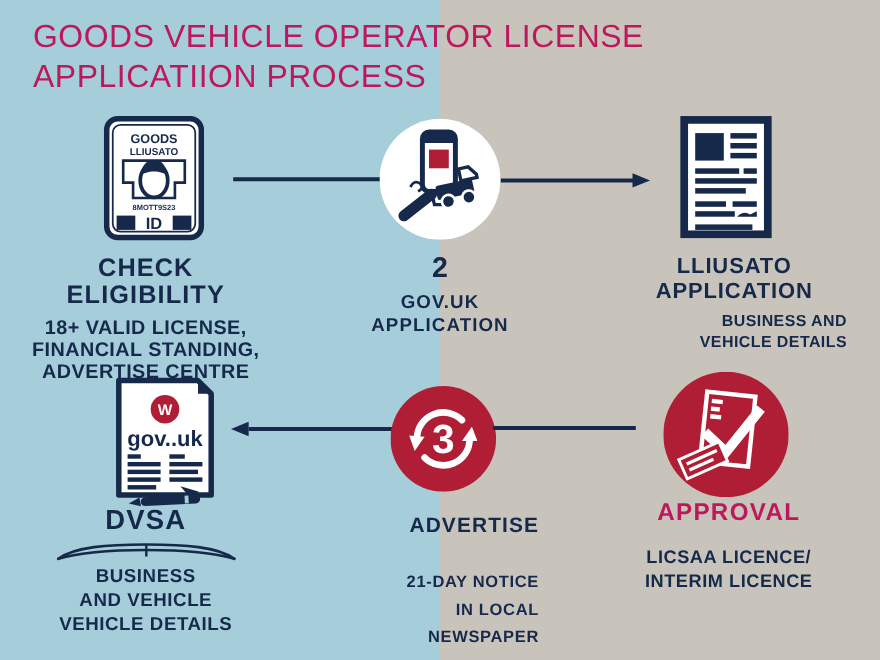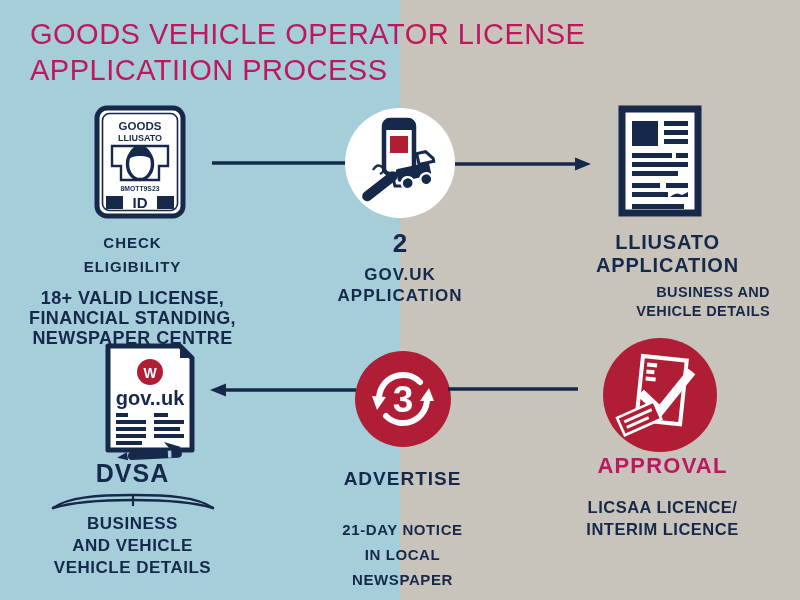--- a/index.html
+++ b/index.html
@@ -4,21 +4,21 @@
 <style>
   html,body{margin:0;padding:0;}
   .canvas{position:relative;width:800px;height:600px;overflow:hidden;
     font-family:"Liberation Sans",sans-serif;background:#a5cdda;}
   .bg-left{position:absolute;left:0;top:0;width:400px;height:600px;background:#a5cdda;}
   .bg-right{position:absolute;left:400px;top:0;width:400px;height:600px;background:#c9c4bb;}
   .title{position:absolute;left:30px;top:16px;font-weight:normal;font-size:29px;
     line-height:36px;color:#be185d;letter-spacing:.5px;white-space:nowrap;}
   .abs{position:absolute;}
   .lbl{position:absolute;text-align:center;color:#16294b;font-weight:bold;}
-  .h-lg{font-size:15px;line-height:24px;letter-spacing:1px;}
+  .h-lg{font-size:23px;line-height:24px;letter-spacing:1px;}
   .h-md{font-size:20px;line-height:23px;letter-spacing:.8px;}
   .h-sm{font-size:17px;line-height:21px;letter-spacing:1px;}
   .num{font-size:26px;line-height:28px;}
   .det{font-size:18px;line-height:20px;letter-spacing:.4px;margin-top:9px;}
   .det2{font-size:14.5px;line-height:19px;letter-spacing:.4px;margin-top:6px;text-align:right;}
   .det3{font-size:17px;line-height:22px;letter-spacing:.5px;}
   .det4{font-size:15px;line-height:25px;letter-spacing:.6px;}
   .det5{font-size:16.5px;line-height:22px;letter-spacing:.5px;}
   .red-text{color:#be185d;}
   svg text{font-family:"Liberation Sans",sans-serif;font-weight:bold;}
@@ -90,21 +90,21 @@
     <path d="M52,92 q6,-6 12,-2 l6,-3 v5 h-18 z" fill="#16294b"></path>
     <rect x="14" y="99" width="52" height="5" fill="#16294b"></rect>
   </svg>
 
   <div class="lbl" style="left:20px;top:231px;width:225px;">
     <div class="h-lg">CHECK</div>
     <div class="h-lg">ELIGIBILITY</div>
     <div class="det">
       <div>18+ VALID LICENSE,</div>
       <div>FINANCIAL STANDING,</div>
-      <div>NEWSPAPER CENTRE</div>
+      <div>ADVERTISE CENTRE</div>
     </div>
   </div>
 
   <div class="lbl" style="left:315px;top:229px;width:170px;">
     <div class="num">2</div>
     <div class="h-sm" style="margin-top:7px;">GOV.UK</div>
     <div class="h-sm">APPLICATION</div>
   </div>
 
   <div class="lbl" style="left:565px;top:231px;width:205px;">
@@ -180,21 +180,21 @@
       <path d="M5,17 C25,11 55,9 85,9 C115,9 145,11 165,17" stroke="#16294b" stroke-width="2.4" fill="none" stroke-linecap="round"></path>
       <line x1="85" y1="4" x2="85" y2="15" stroke="#16294b" stroke-width="2.2"></line>
     </svg>
     <div class="det3">
       <div>BUSINESS</div>
       <div>AND VEHICLE</div>
       <div>VEHICLE DETAILS</div>
     </div>
   </div>
 
-  <div class="lbl" style="left:315px;top:468px;width:175px;">
+  <div class="lbl" style="left:315px;top:468px;width:175px;text-align:right;">
     <div style="font-size:19px;letter-spacing:1px;">ADVERTISE</div>
     <div class="det4" style="margin-top:27px;">
       <div>21-DAY NOTICE</div>
       <div>IN LOCAL</div>
       <div>NEWSPAPER</div>
     </div>
   </div>
 
   <div class="lbl" style="left:555px;top:453px;width:215px;">
     <div class="red-text" style="font-size:22px;letter-spacing:1.2px;">APPROVAL</div>

